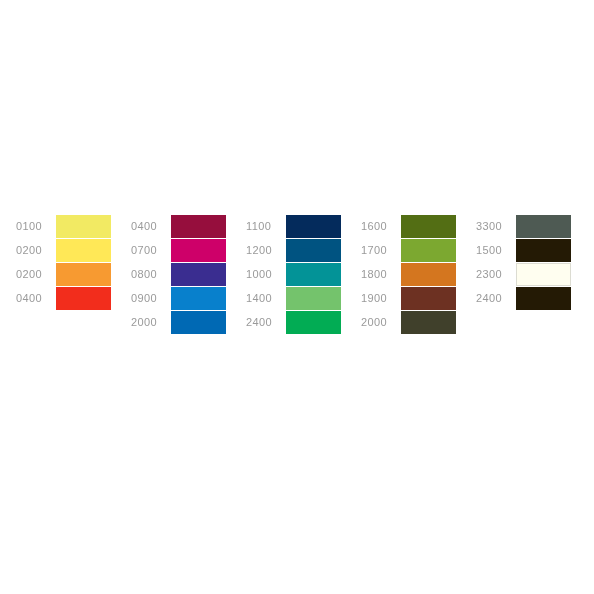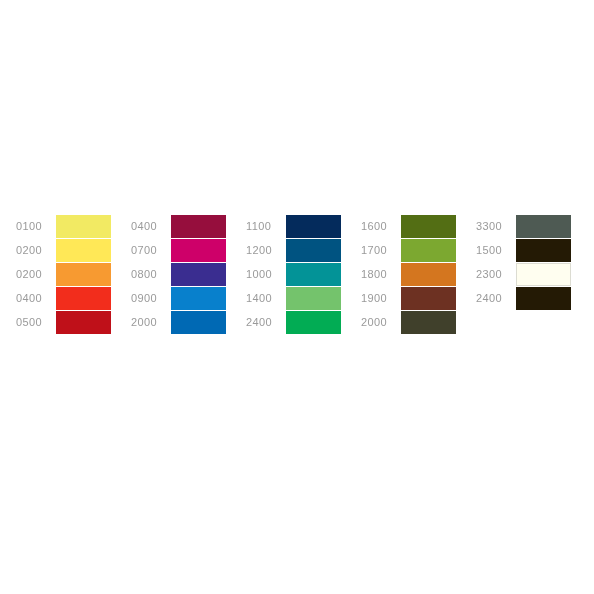--- a/index.html
+++ b/index.html
@@ -83,24 +83,20 @@
           <span class="swatch-chip" style="background-color: rgb(255, 232, 87);"></span>
         </div>
         <div class="swatch-row">
           <span class="swatch-label">0200</span>
           <span class="swatch-chip" style="background-color: rgb(247, 154, 49);"></span>
         </div>
         <div class="swatch-row">
           <span class="swatch-label">0400</span>
           <span class="swatch-chip" style="background-color: rgb(242, 45, 28);"></span>
         </div>
-        <div class="swatch-row">
-          <span class="swatch-label">0500</span>
-          <span class="swatch-chip" style="background-color: rgb(191, 16, 25);"></span>
-        </div>
       </div>
       <div class="swatch-column">
         <div class="swatch-row">
           <span class="swatch-label">0400</span>
           <span class="swatch-chip" style="background-color: rgb(150, 14, 61);"></span>
         </div>
         <div class="swatch-row">
           <span class="swatch-label">0700</span>
           <span class="swatch-chip" style="background-color: rgb(206, 0, 105);"></span>
         </div>

